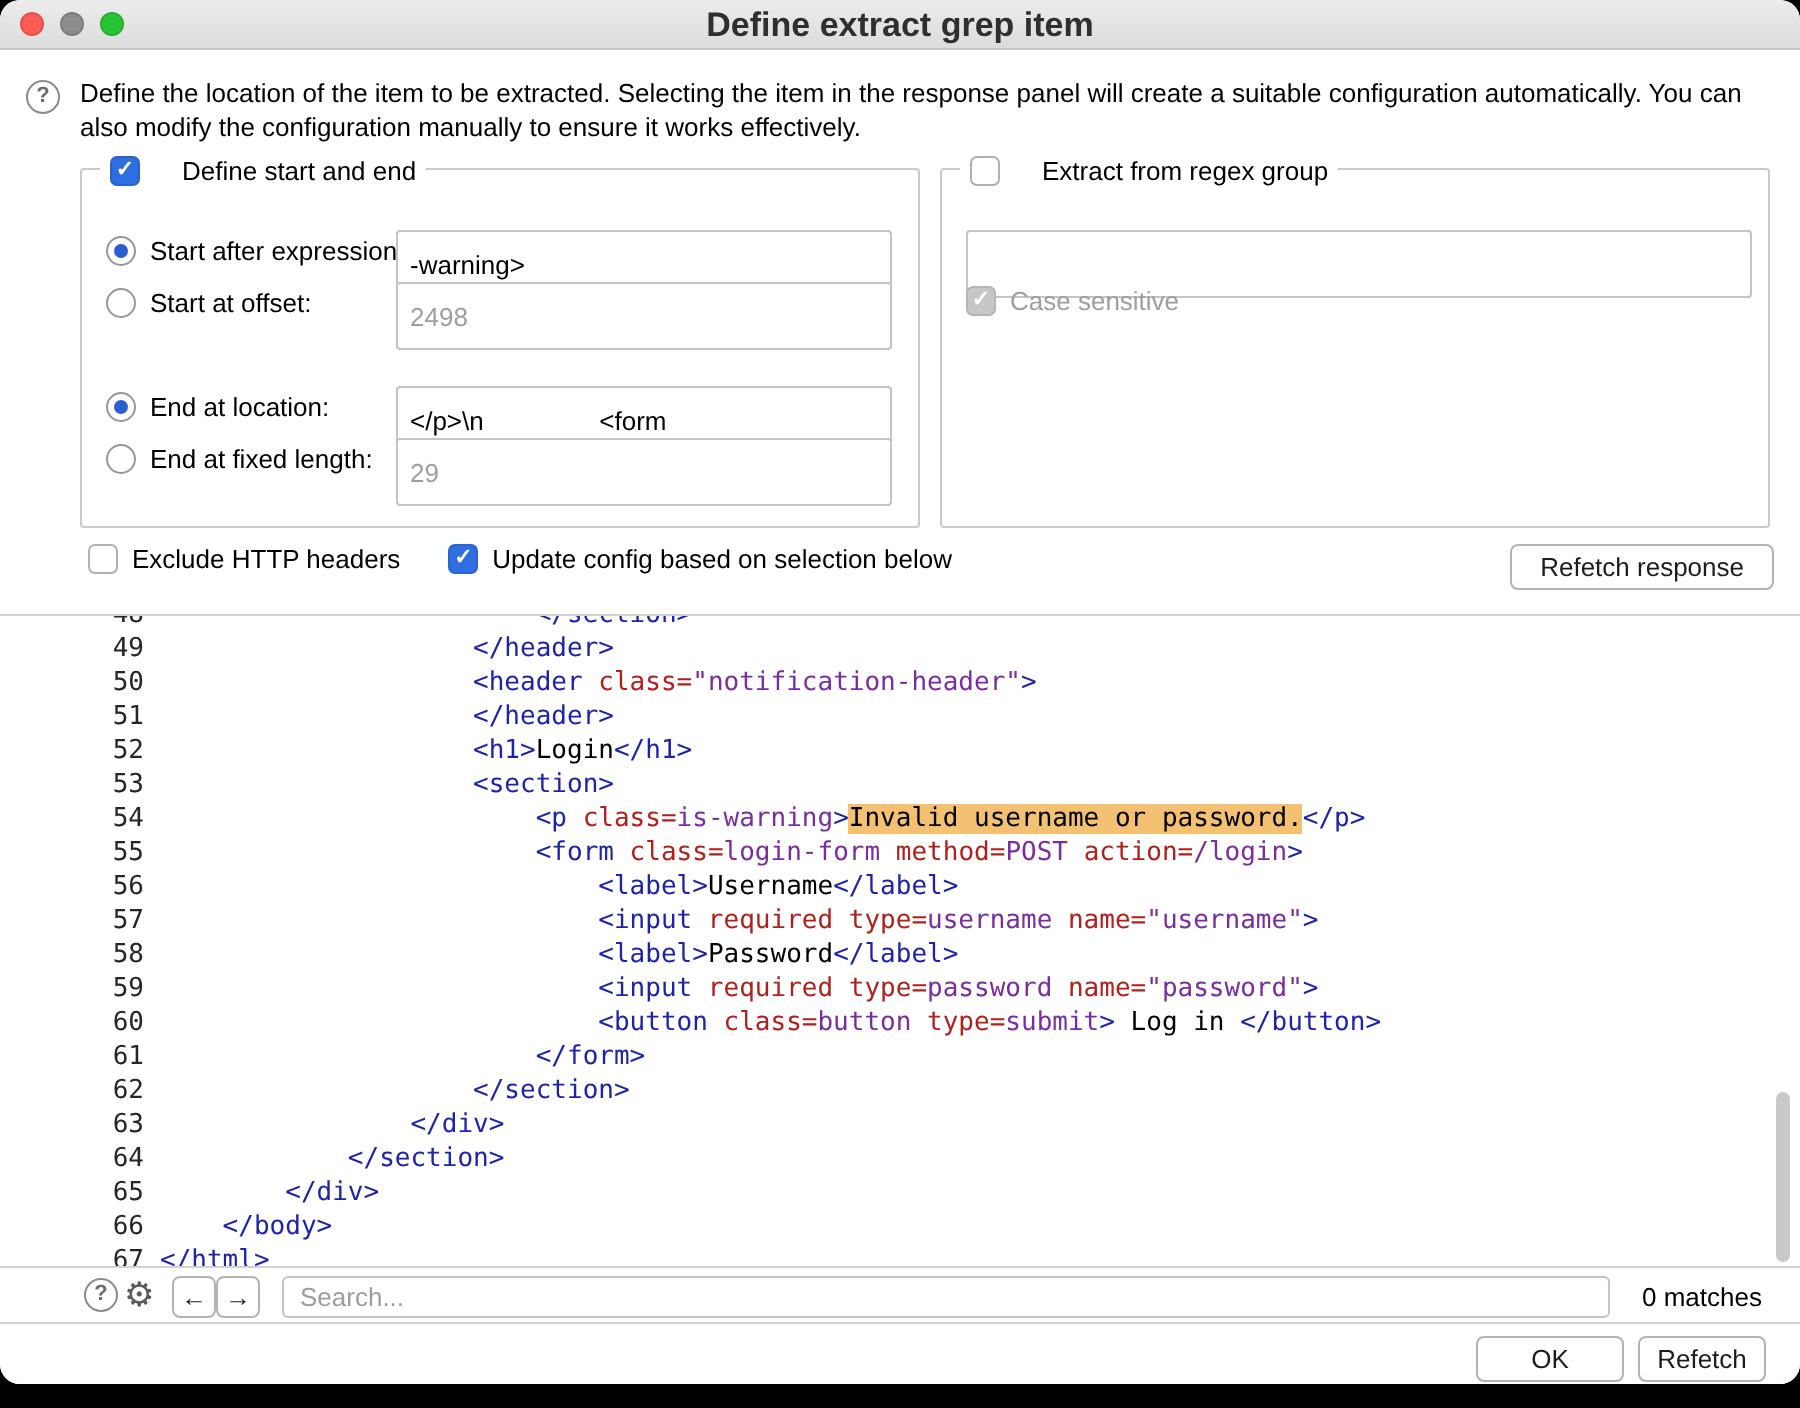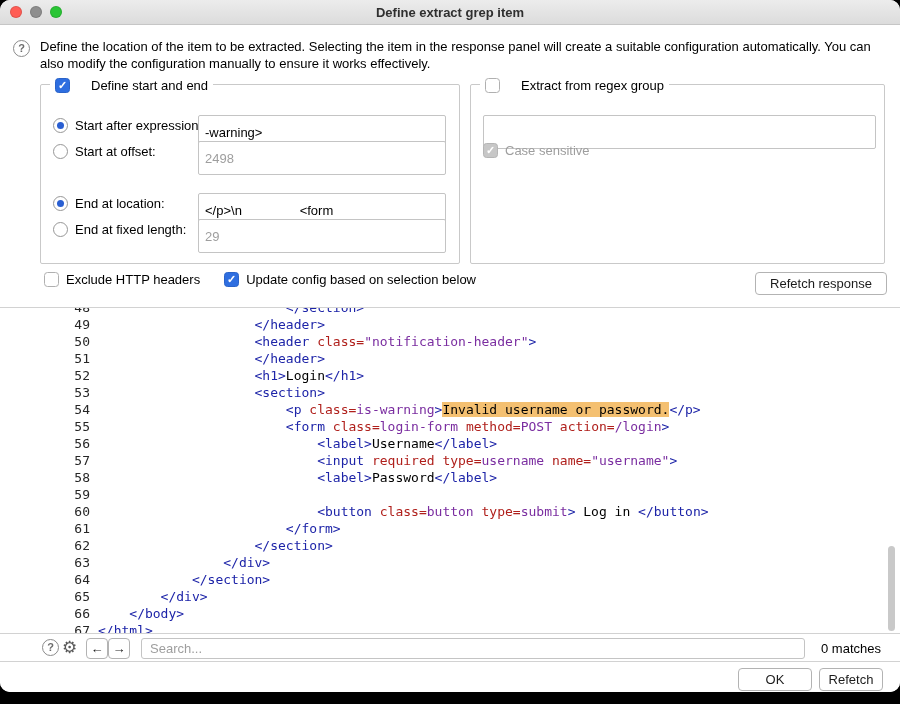--- a/index.html
+++ b/index.html
@@ -2,21 +2,21 @@
 <html><head>
 <meta charset="utf-8">
 <style>
   * { margin:0; padding:0; box-sizing:border-box; }
   html,body { width:900px; height:704px; background:#000; font-family:"Liberation Sans", sans-serif; }
   .window { position:relative; width:900px; height:692px; background:#fff; border-radius:10px; overflow:hidden; }
 
   
   .titlebar { position:absolute; top:0; left:0; right:0; height:25px;
     background:linear-gradient(#ececec,#dcdcdc); border-bottom:1px solid #c6c6c6; }
-  .title { text-align:center; line-height:25px; font-size:13px; font-weight:bold; color:#2f2f2f; }
+  .title { text-align:center; line-height:25px; font-size:17px; font-weight:bold; color:#2f2f2f; }
   .traffic { position:absolute; left:10px; top:6px; display:flex; gap:8px; }
   .tl { width:12px; height:12px; border-radius:50%; display:inline-block; box-shadow:inset 0 0 0 1px rgba(0,0,0,.12); }
   .tl-close { background:#ff5d55; }
   .tl-min   { background:#8e8e8e; }
   .tl-zoom  { background:#2ac535; }
 
   
   .circle-q { width:17px; height:17px; border:1.5px solid #8b8b8b; border-radius:50%;
     color:#6c6c6c; font-size:11px; font-weight:bold; text-align:center; line-height:14px; }
   .info-icon { position:absolute; left:13px; top:40px; }
@@ -57,21 +57,21 @@
   .options-row { position:absolute; left:44px; right:13px; top:272px; height:24px; display:flex; align-items:flex-start; }
   .options-row .opt-label { font-size:13px; margin-left:7px; margin-right:24px; white-space:nowrap; }
   .btn { border:1px solid #b3b3b3; border-radius:4px; background:#fff; font-family:"Liberation Sans", sans-serif;
     font-size:13px; color:#1c1c1c; height:23px; cursor:pointer; }
   .refetch { margin-left:auto; padding:0 14px; }
 
   
   .code-panel { position:absolute; left:0; right:0; top:307px; height:327px; overflow:hidden;
     border-top:1px solid #d2d2d2; border-bottom:1px solid #d2d2d2; background:#fff; }
   .code-lines { margin-top:-9px; }
-  .code-line { display:flex; height:17px; font-family:"DejaVu Sans Mono", monospace; font-size:13px; line-height:17px;margin-left:18px; }
+  .code-line { display:flex; height:17px; font-family:"DejaVu Sans Mono", monospace; font-size:13px; line-height:17px; }
   .line-num { flex:0 0 72px; text-align:right; color:#262626; }
   .line-body { padding-left:8px; white-space:pre; }
   .tok-tag { color:#1d24a8; }
   .tok-attr { color:#b0201c; }
   .tok-val { color:#7a2da0; }
   .tok-txt { color:#000; }
   .tok-hl { background:#f4c071; color:#000; }
   .vthumb { position:absolute; right:5px; top:238px; width:7px; height:85px; background:#c9c9c9; border-radius:4px; }
 
   
@@ -199,20 +199,21 @@
         <div class="code-line">
           <span class="line-num">57</span>
           <span class="line-body"><span class="tok-tag">                            &lt;input</span><span class="tok-attr"> required</span><span class="tok-attr"> type=</span><span class="tok-val">username</span><span class="tok-attr"> name=</span><span class="tok-val">"username"</span><span class="tok-tag">&gt;</span></span>
         </div>
         <div class="code-line">
           <span class="line-num">58</span>
           <span class="line-body"><span class="tok-tag">                            &lt;label&gt;</span><span class="tok-txt">Password</span><span class="tok-tag">&lt;/label&gt;</span></span>
         </div>
         <div class="code-line">
           <span class="line-num">59</span>
+          <span class="line-body"><span class="tok-tag">                            &lt;input</span><span class="tok-attr"> required</span><span class="tok-attr"> type=</span><span class="tok-val">password</span><span class="tok-attr"> name=</span><span class="tok-val">"password"</span><span class="tok-tag">&gt;</span></span>
         </div>
         <div class="code-line">
           <span class="line-num">60</span>
           <span class="line-body"><span class="tok-tag">                            &lt;button</span><span class="tok-attr"> class=</span><span class="tok-val">button</span><span class="tok-attr"> type=</span><span class="tok-val">submit</span><span class="tok-tag">&gt;</span><span class="tok-txt"> Log in </span><span class="tok-tag">&lt;/button&gt;</span></span>
         </div>
         <div class="code-line">
           <span class="line-num">61</span>
           <span class="line-body"><span class="tok-tag">                        &lt;/form&gt;</span></span>
         </div>
         <div class="code-line">

